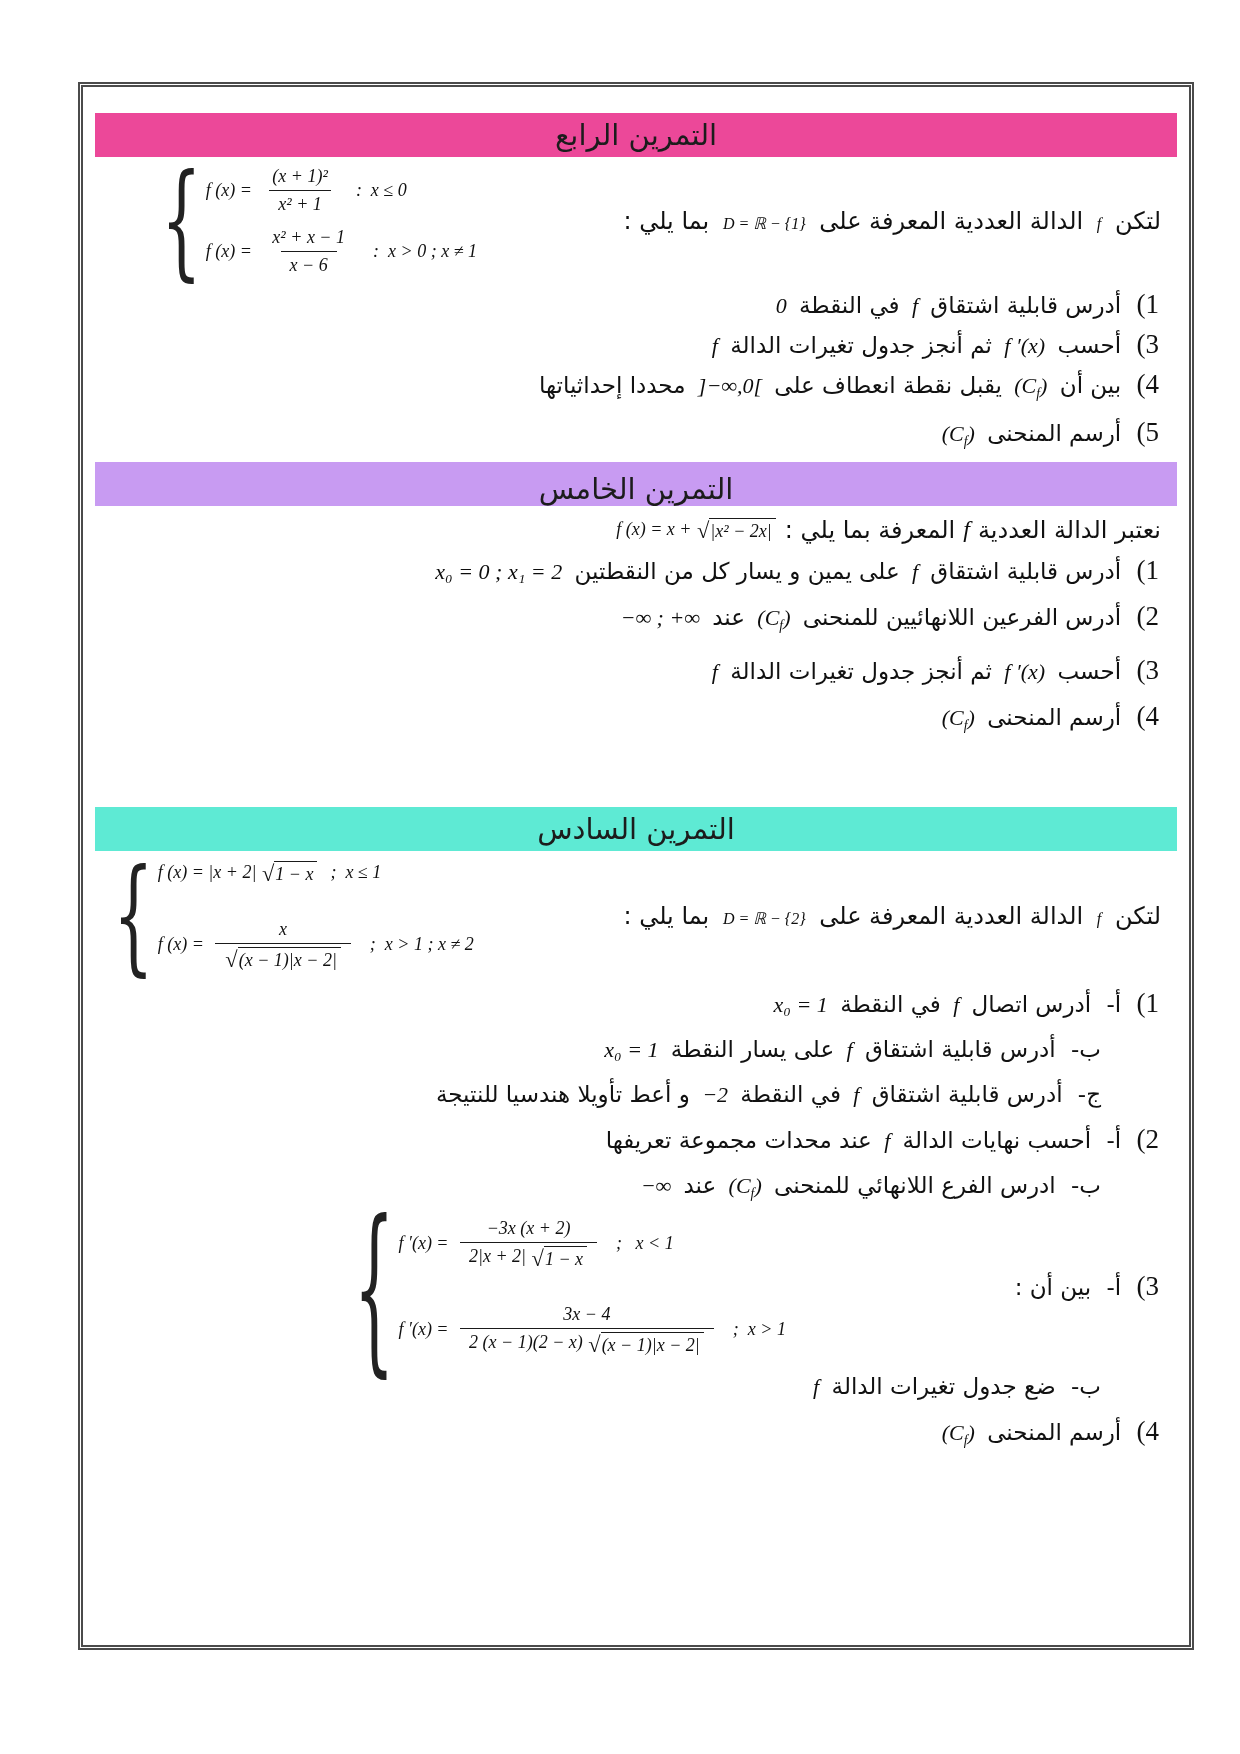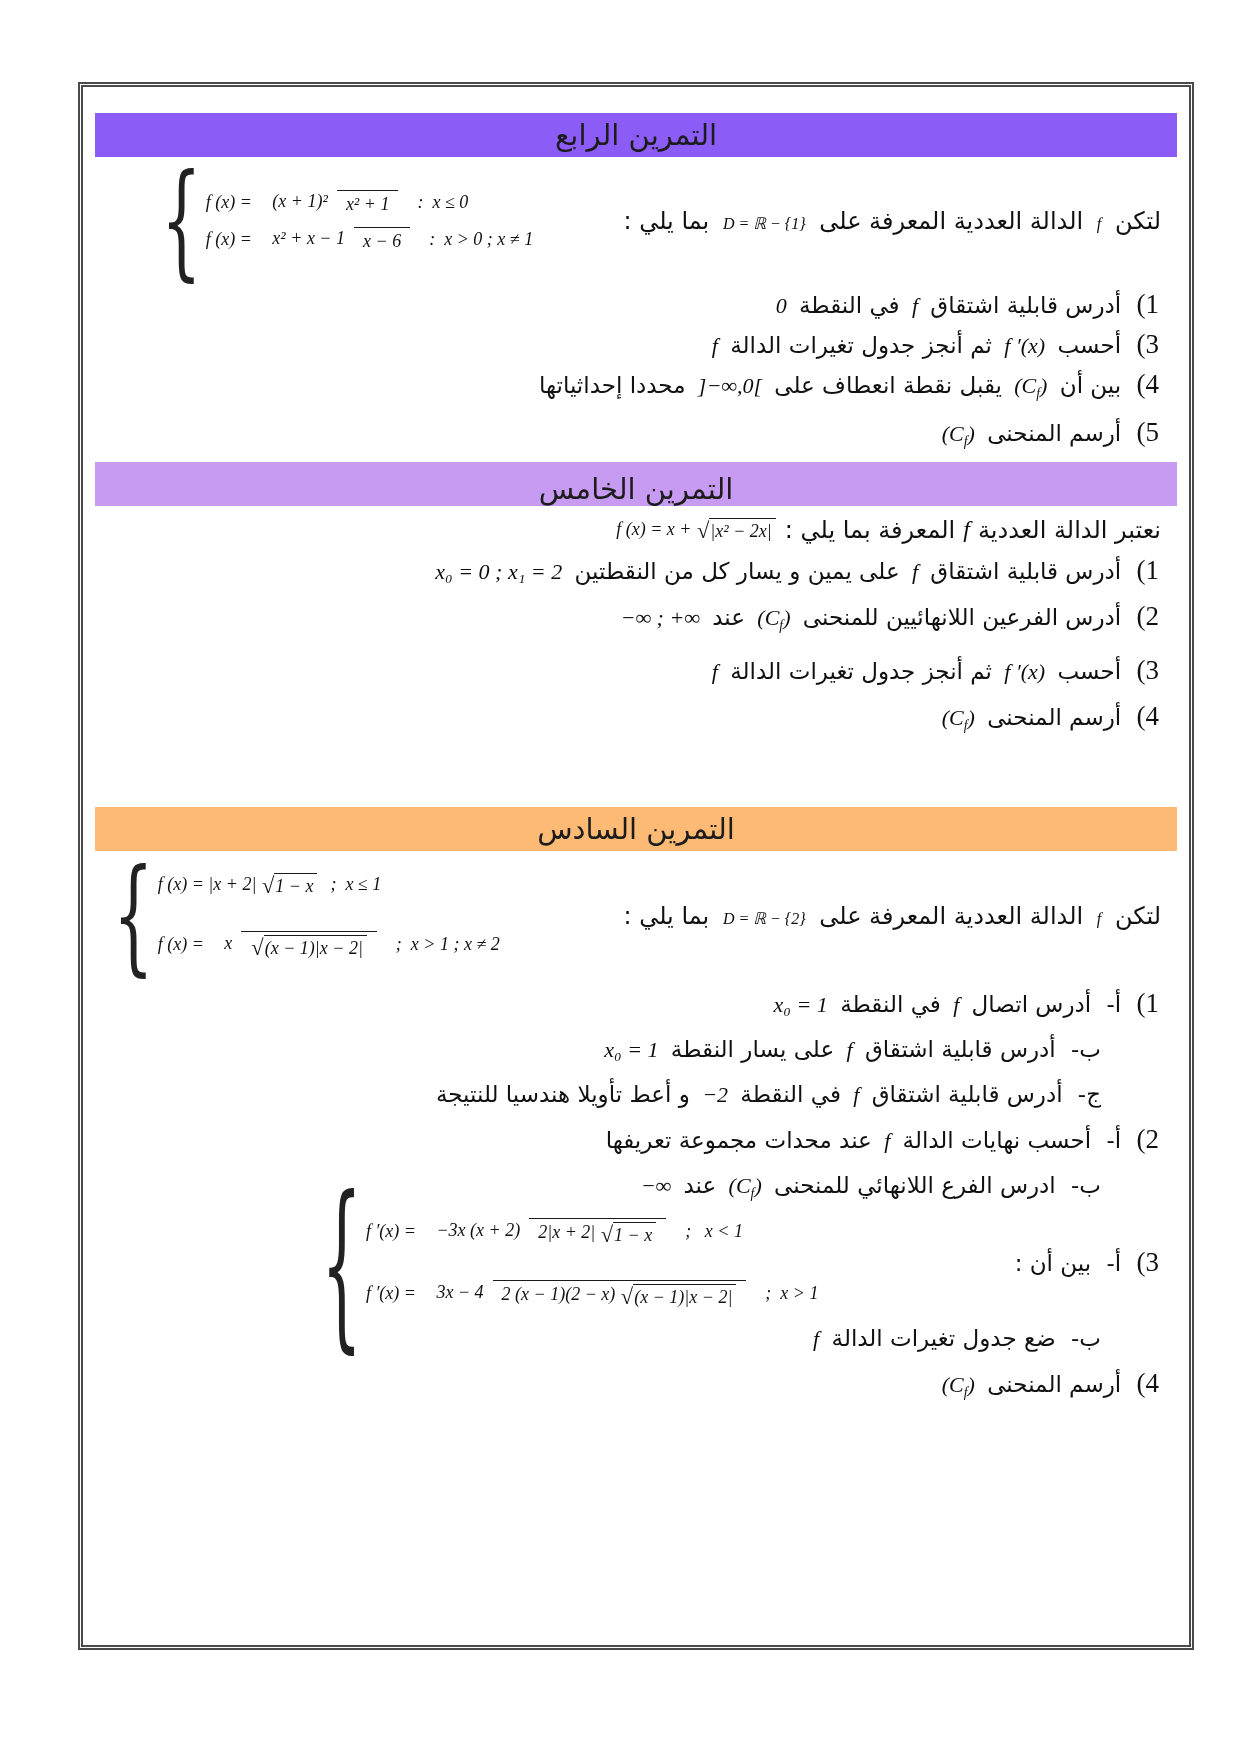--- a/index.html
+++ b/index.html
@@ -22,21 +22,21 @@
   .it5 .item,.it6 .item{line-height:44px;}
   .item{font-size:23px;direction:rtl;text-align:right;}
   .item .math{font-size:22px;margin:0 5px;}
   .marker{font-family:"Liberation Serif",serif;font-style:normal;font-size:27px;direction:ltr;unicode-bidi:isolate;margin-left:8px;}
   .sub-marker{margin-left:8px;}
   .indent{padding-right:58px;}
   
   .mrow{display:flex;direction:ltr;align-items:center;font-family:"Liberation Serif",serif;font-style:italic;font-size:18px;}
   .mrow .cond{margin-left:12px;white-space:pre;}
   .mrow .lhs{white-space:pre;}
-  .frac{display:inline-flex;flex-direction:row;align-items:center;vertical-align:middle;margin:0 7px;text-align:center;}
+  .frac{display:inline-flex;flex-direction:column;align-items:center;vertical-align:middle;margin:0 7px;text-align:center;}
   .frac .num{padding:0 9px 3px;white-space:pre;display:flex;align-items:flex-end;justify-content:center;}
   .frac .den{border-top:1.6px solid #1a1a1a;padding:3px 9px 0;white-space:pre;display:flex;align-items:flex-start;justify-content:center;}
   .sqrt{display:inline-flex;align-items:stretch;margin:0 1px;}
   .sqrt .rsign{font-style:italic;font-size:1.25em;line-height:1;align-self:flex-end;transform:translateY(1px);}
   .sqrt .rad{border-top:1.6px solid #1a1a1a;padding:2px 4px 0 1px;white-space:pre;align-self:flex-end;}
   .pw{display:flex;direction:ltr;align-items:center;}
   .pw-rows{display:flex;flex-direction:column;}
   .gap10{gap:12px;}
   .gap16{gap:34px;}
   .brace{font-family:"DejaVu Serif",serif;font-weight:normal;line-height:1;color:#222;margin-right:4px;}
@@ -48,21 +48,21 @@
   .row3-text{font-size:23px;white-space:nowrap;}
   .row3-deriv{flex:1;display:flex;justify-content:center;direction:ltr;padding-left:30px;}
   .mt4{margin-top:4px;}
   .mt8{margin-top:8px;}
 </style>
 </head>
 <body>
 
 <div class="frame">
 
-  <div class="banner b1" style="background:#8b5cf6;">
+  <div class="banner b1" style="background:#ec4899;">
     <span>التمرين الرابع</span>
   </div>
 
   <div class="head head4">
     <div class="intro-text">
       <span class="ar">لتكن</span>
       <span class="math">f</span>
       <span class="ar">الدالة العددية المعرفة على</span>
       <span class="math">D = ℝ − {1}</span>
       <span class="ar">بما يلي :</span>
@@ -159,21 +159,21 @@
       <span class="ar">ثم أنجز جدول تغيرات الدالة</span>
       <span class="math">f</span>
     </div>
     <div class="item">
       <span class="marker">(4</span>
       <span class="ar">أرسم المنحنى</span>
       <span class="math"><span>(C</span><sub>f</sub><span>)</span></span>
     </div>
   </div>
 
-  <div class="banner b3" style="background:#fdba74;">
+  <div class="banner b3" style="background:#5eead4;">
     <span>التمرين السادس</span>
   </div>
 
   <div class="head head6">
     <div class="intro-text">
       <span class="ar">لتكن</span>
       <span class="math">f</span>
       <span class="ar">الدالة العددية المعرفة على</span>
       <span class="math">D = ℝ − {2}</span>
       <span class="ar">بما يلي :</span>

